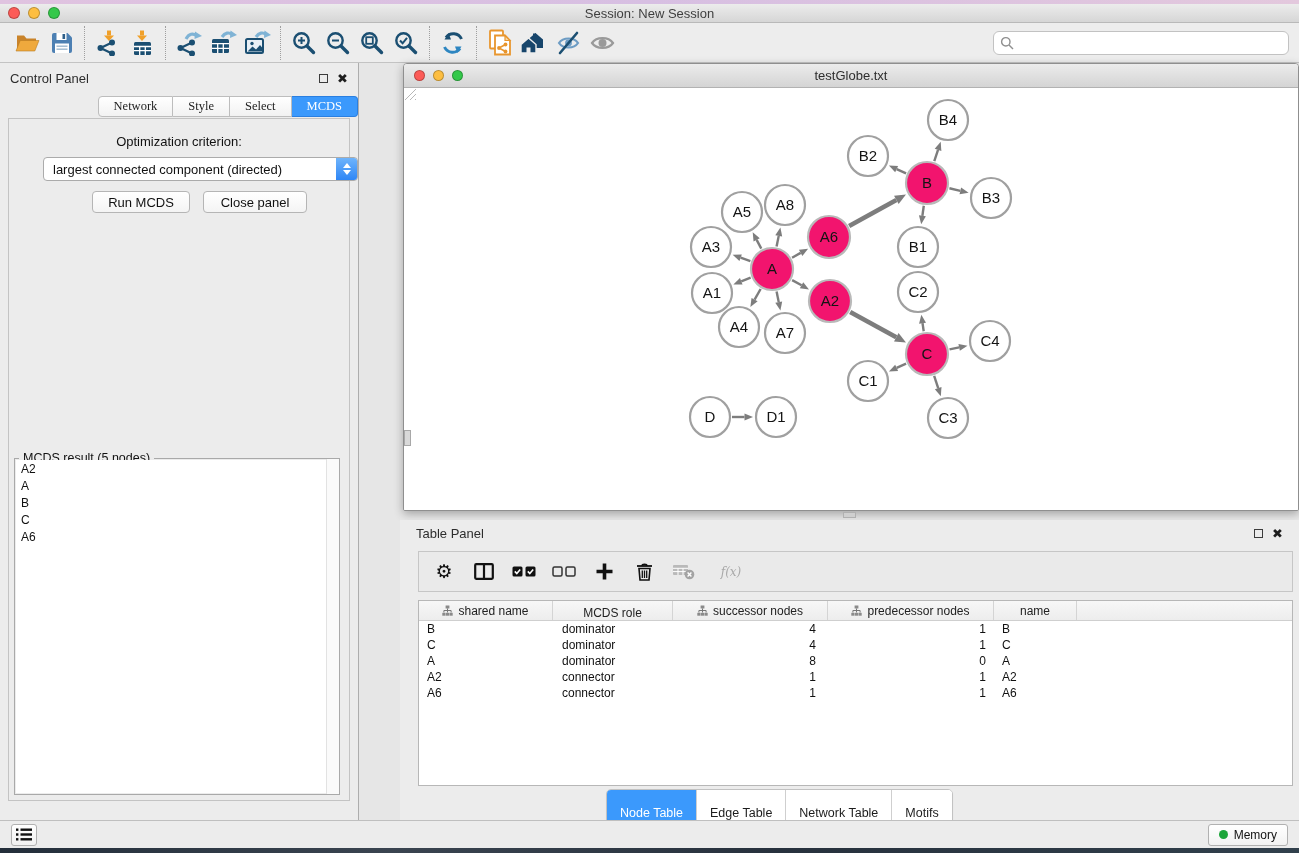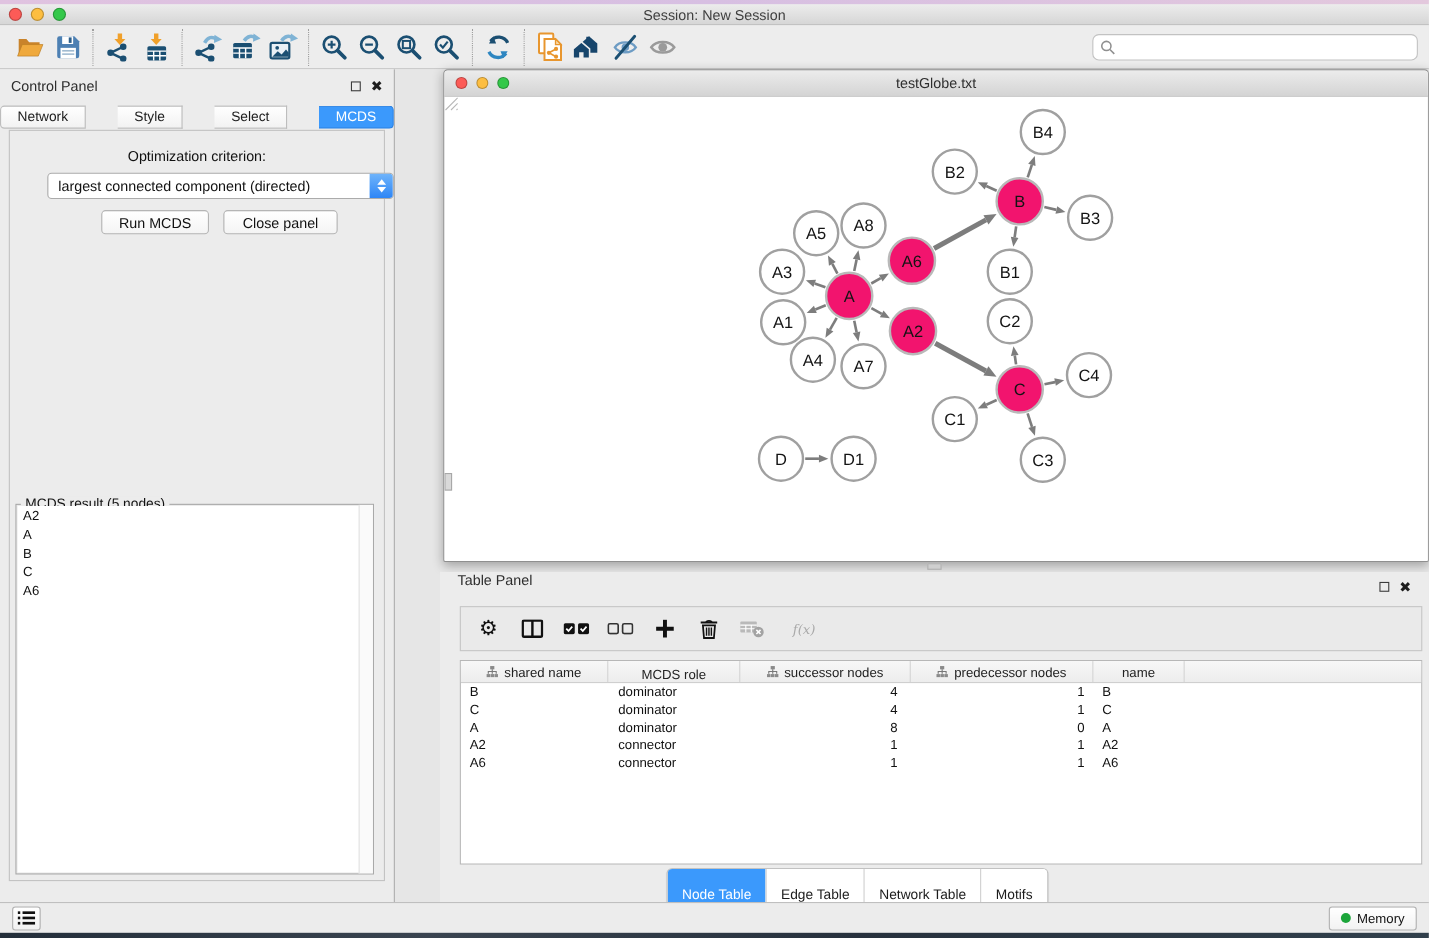--- a/index.html
+++ b/index.html
@@ -37,21 +37,21 @@
 
   
   .cpanel { position:absolute; left:0; top:0; width:359px; height:757px; background:#ececec;
             border-right:1px solid #adadad; }
   .cpanel-head { height:30px; display:flex; align-items:center; padding:0 10px; }
   .cpanel-title { font-size:13px; color:#2d2d2d; }
   .panel-btns { margin-left:auto; display:flex; gap:9px; align-items:center; }
   .float-box { width:9px; height:9px; border:1.5px solid #3c3c3c; }
   .close-x { font-size:13px; color:#1d1d1d; line-height:1; font-weight:bold; }
 
-  .cp-tabs { display:flex; justify-content:space-between; margin-top:3px; }
+  .cp-tabs { display:flex; justify-content:flex-end; margin-top:3px;font-family:Liberation Serif, serif; }
   .cp-tab { height:21px; line-height:19px; padding:0 15px; background:linear-gradient(#ffffff,#f2f2f2);
             border:1px solid #bdbdbd; border-left:none; font-size:12.5px; color:#1c1c1c; cursor:default; }
   .cp-tab:first-child { border-left:1px solid #bdbdbd; border-radius:4px 0 0 4px; }
   .cp-tab:last-child { border-radius:0 4px 4px 0; }
   .cp-tab.active { background:var(--accent,#3b99fc); border-color:#2a7fe0; color:#fff; }
 
   .cp-content { position:absolute; left:8px; right:8px; top:55px; bottom:19px;
                 border:1px solid #c3c3c3; background:#ececec; }
   .opt-label { position:absolute; top:15px; left:0; right:0; text-align:center; font-size:13px; color:#111; }
   .dropdown { position:absolute; top:38px; left:34px; width:315px; height:24px; background:#fff;
@@ -87,21 +87,21 @@
   .netwin-titlebar .light { width:11px; height:11px; }
   .netwin-title { position:absolute; left:0; right:0; text-align:center; font-size:13px; color:#2e2e2e; }
   .net-canvas { position:relative; width:894px; height:423px; background:#fff; }
   .net-canvas svg { position:absolute; left:0; top:0; }
   .grip { position:absolute; right:1px; bottom:1px; width:13px; height:13px; opacity:.7; }
   .thumb-v { position:absolute; left:0px; top:366px; width:7px; height:16px; background:#d9d9d9; border:1px solid #a8a8a8; }
   .thumb-h { position:absolute; left:443px; top:449px; width:13px; height:6px; background:#cfcfcf; border:1px solid #b0b0b0; }
 
   
   .tpanel { position:absolute; left:0; top:457px; width:899px; height:300px; background:#ececec; }
-  .tpanel-head { height:26px; display:flex; padding:0 16px; }
+  .tpanel-head { height:26px; display:flex; align-items:center; padding:0 16px; }
   .tpanel-title { font-size:13px; color:#2d2d2d; }
   .ttoolbar { position:absolute; left:18px; top:31px; width:875px; height:41px; background:#eaeaea;
               border:1px solid #c6c6c6; display:flex; align-items:center; gap:14px; padding:0 12px; }
   .ttbtn { width:26px; height:28px; display:flex; align-items:center; justify-content:center; cursor:default; }
   .gear-glyph { font-size:19px; color:#111; line-height:1; }
   .fx-label { font-family:"DejaVu Serif",serif; font-style:italic; font-size:12px; color:#a9a9a9; }
 
   .tblbox { position:absolute; left:18px; top:80px; width:875px; height:186px; background:#fff; border:1px solid #b7b7b7; }
   .tbl-head { display:flex; height:20px; background:linear-gradient(#f7f7f7,#ededed); border-bottom:1px solid #cfcfcf; }
   .th { display:flex; align-items:center; justify-content:center; gap:5px; font-size:12px; color:#222;

